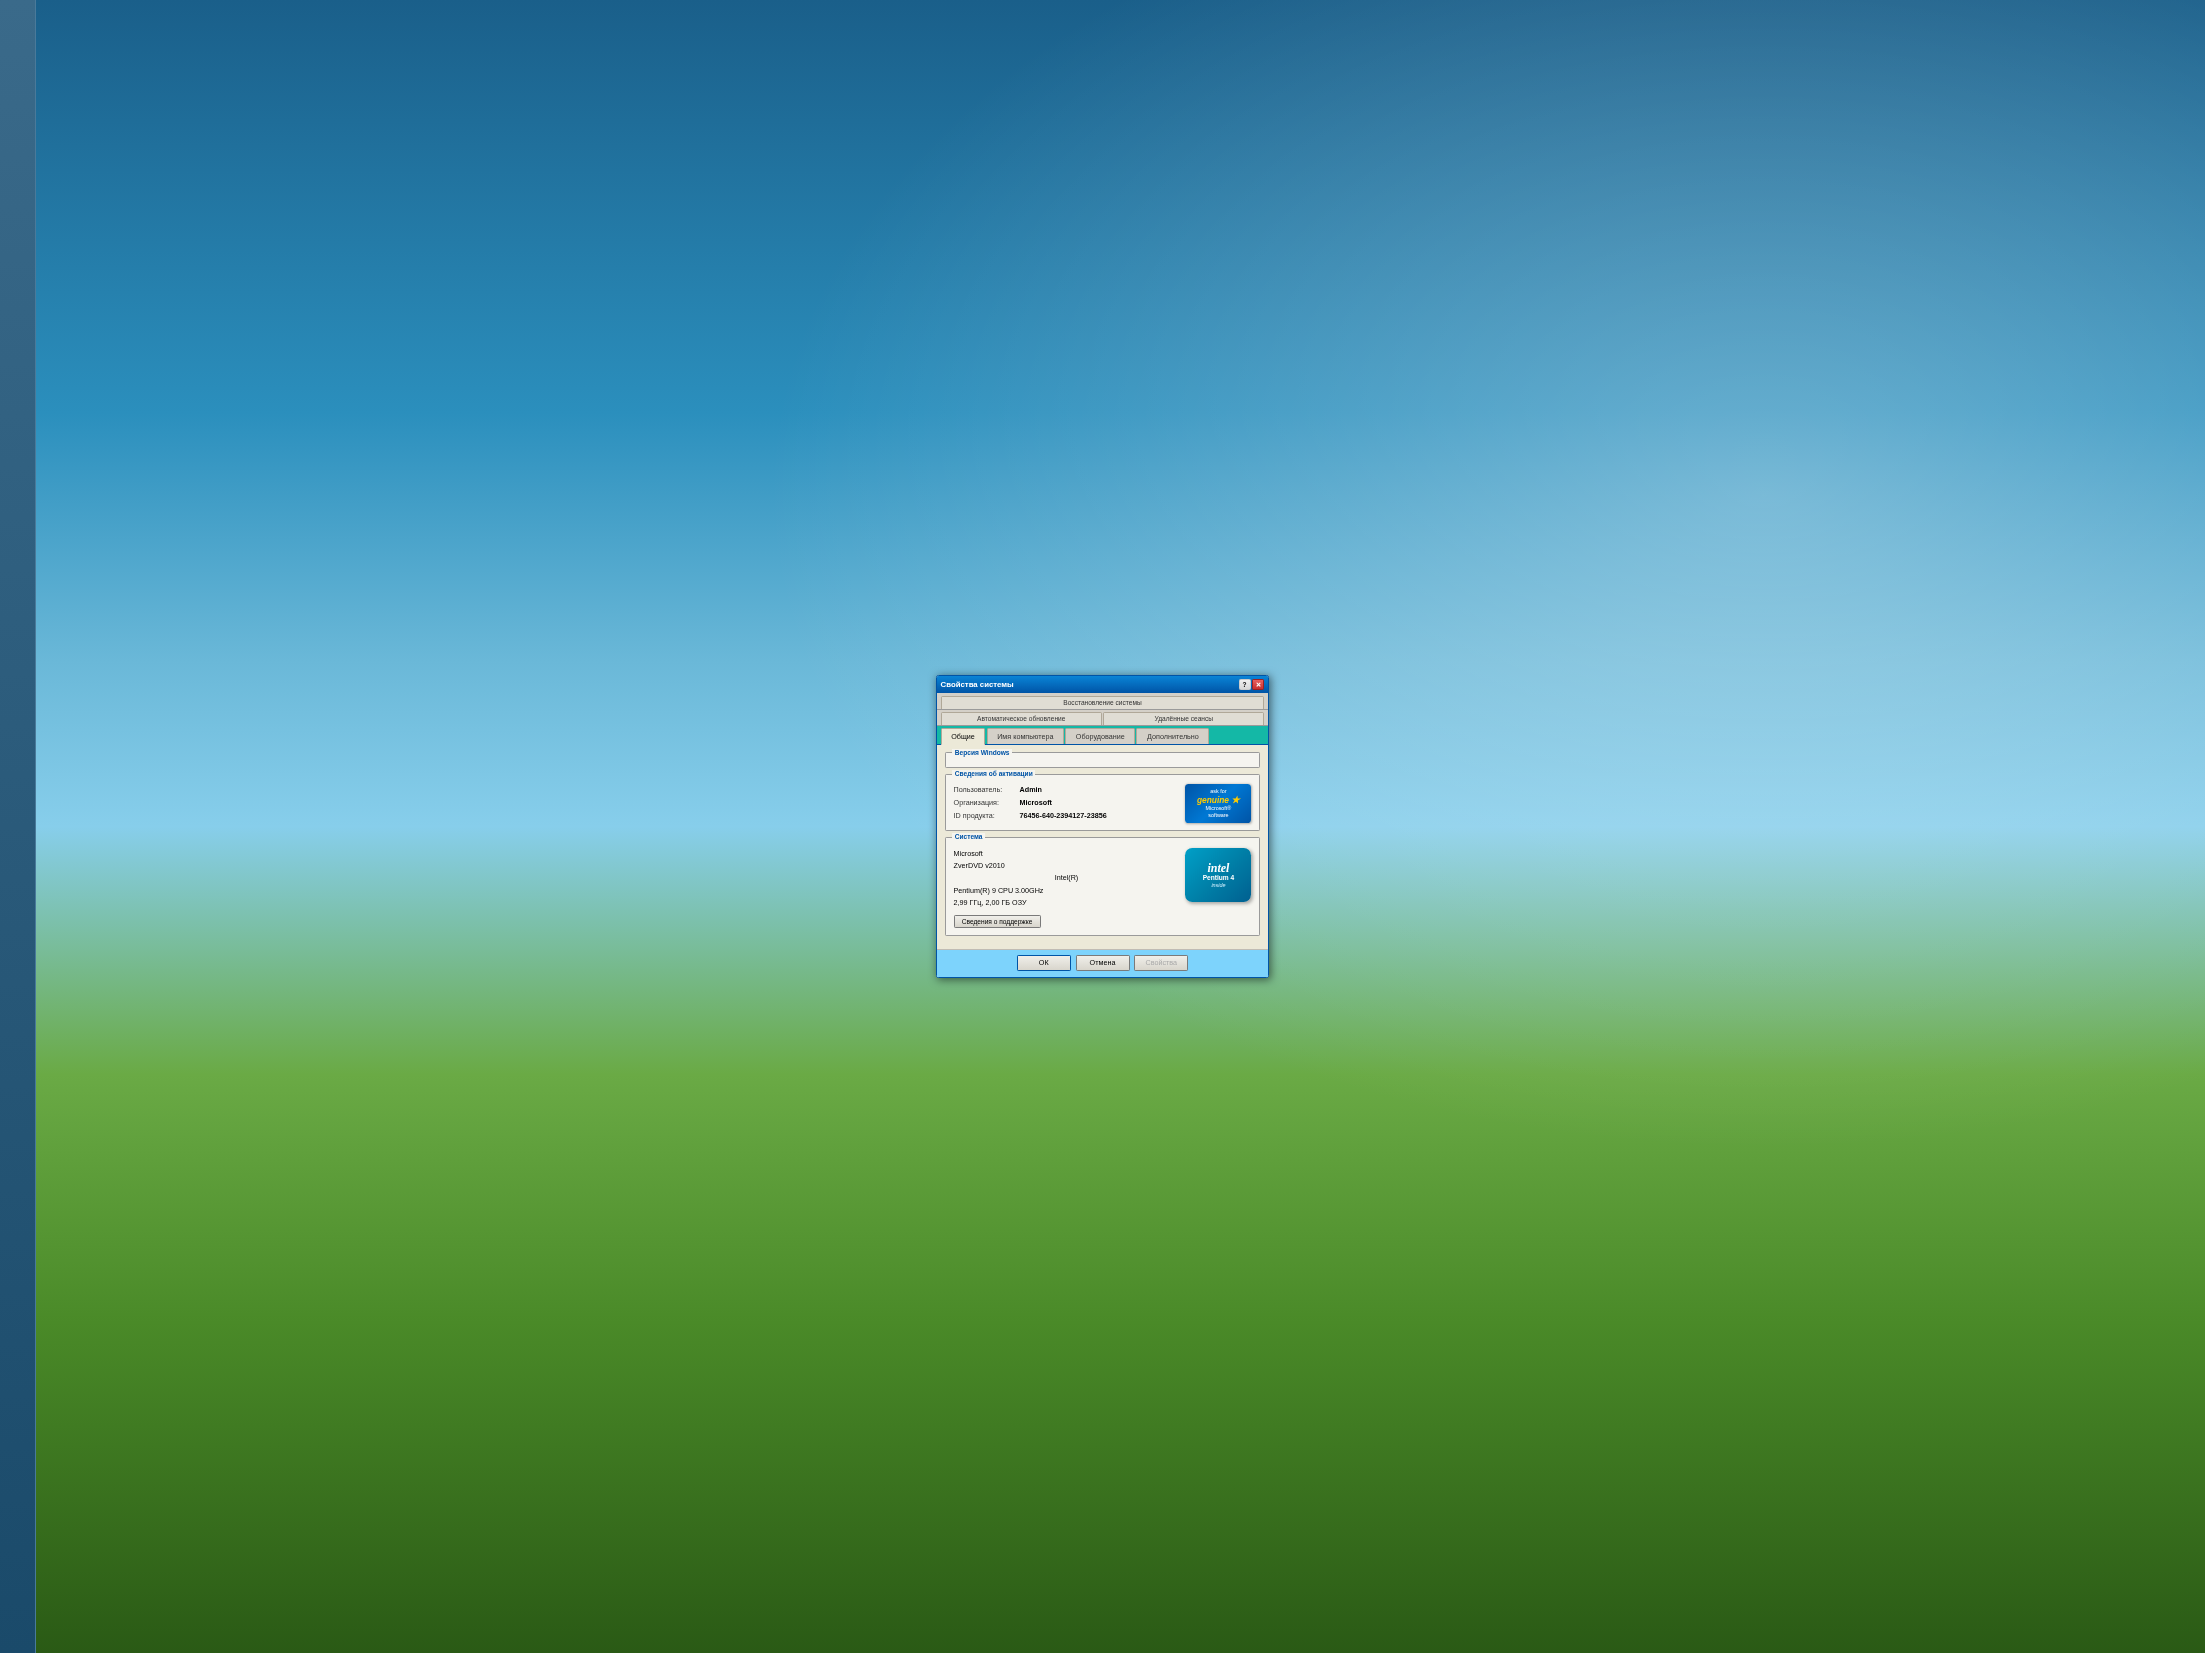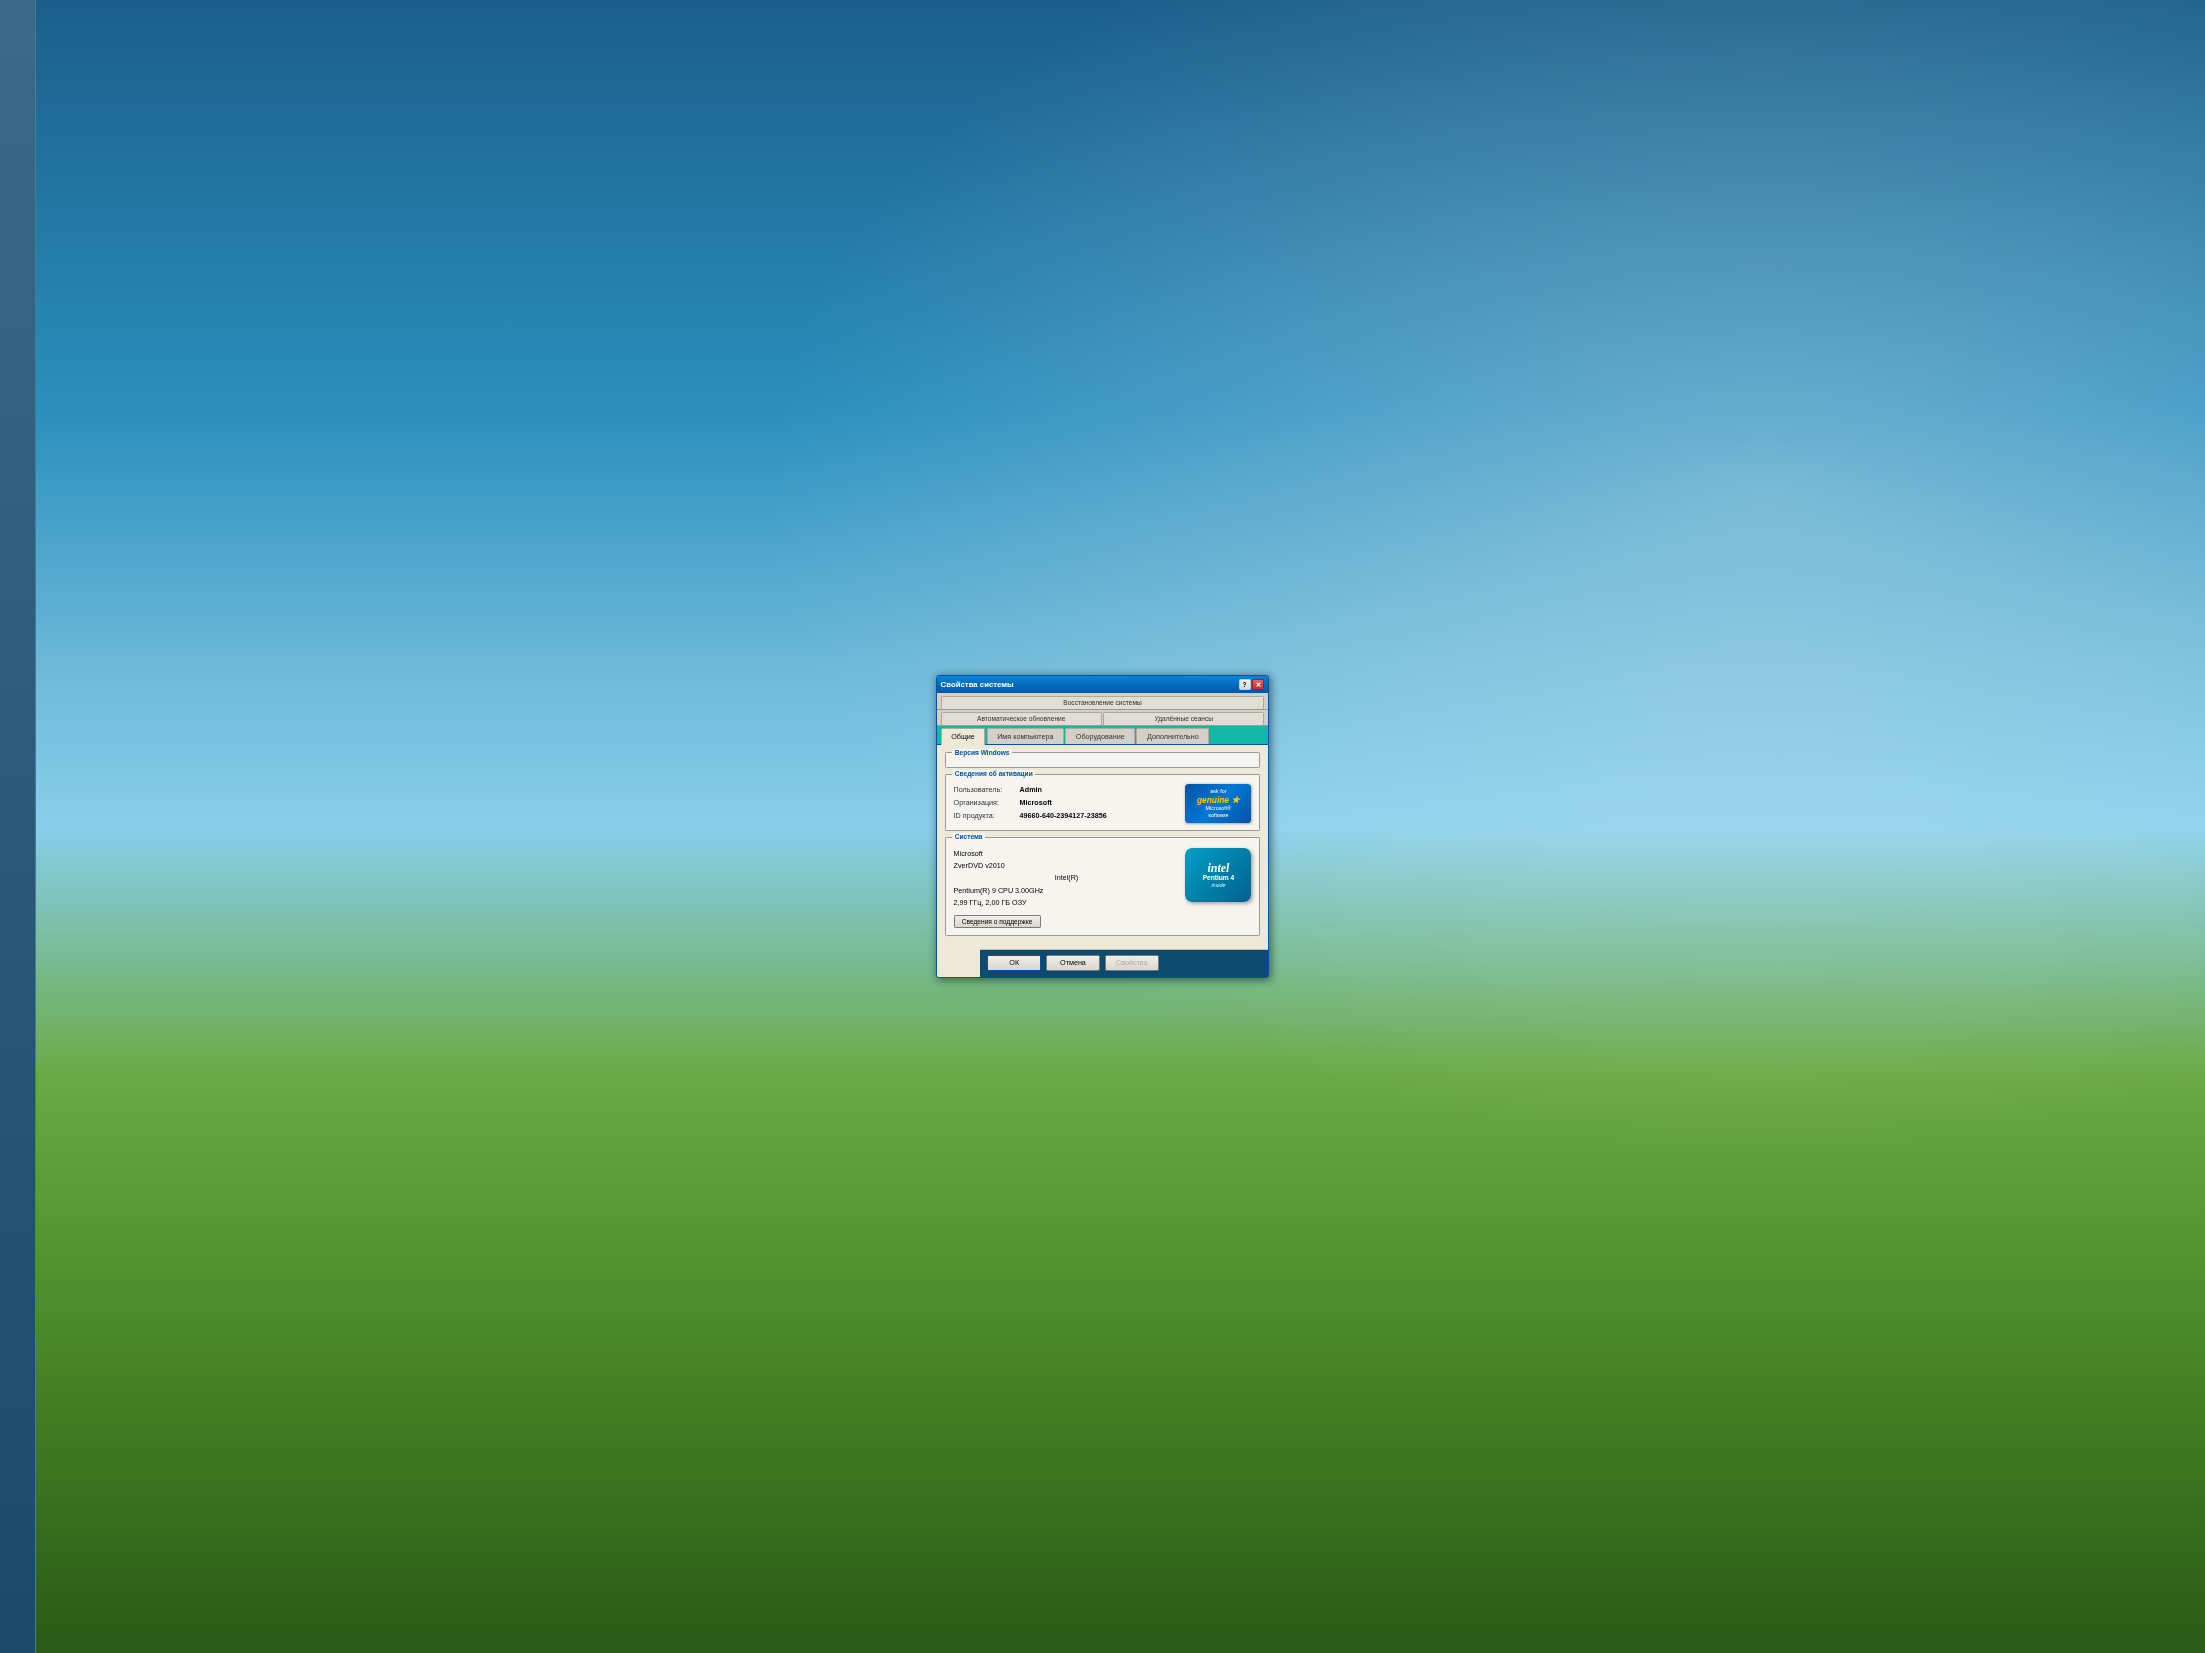--- a/index.html
+++ b/index.html
@@ -353,26 +353,25 @@
 
     .intel-inside {
       color: #d0f0ff;
       font-size: 5.4px;
       font-style: italic;
     }
 
     
     .dialog-buttons {
       display: flex;
-      justify-content: flex-start;
+      justify-content: center;
       gap: 4.8px;
       padding: 4.8px 7.2px 6px 7.2px;
-      background: #0c4a6e;
+      background: #7dd3fc;
       border-top: 0.6px solid #c0bcb4;
-      margin-left: 43px;
     }
 
     .btn {
       padding: 2.4px 0;
       width: 54px;
       background: linear-gradient(180deg, #f0efea 0%, #d8d5cc 100%);
       border: 0.6px solid #7a7a7a;
       border-radius: 1.2px;
       font-size: 7.2px;
       color: #000;
@@ -485,21 +484,21 @@
               <div class="info-row">
                 <span class="info-label">Пользователь:</span>
                 <span class="info-value">Admin</span>
               </div>
               <div class="info-row">
                 <span class="info-label">Организация:</span>
                 <span class="info-value">Microsoft</span>
               </div>
               <div class="info-row">
                 <span class="info-label">ID продукта:</span>
-                <span class="info-value">49660-640-2394127-23856</span>
+                <span class="info-value">76456-640-2394127-23856</span>
               </div>
             </div>
             <div class="genuine-badge">
               <div class="genuine-text">ask for</div>
               <div class="genuine-main">
                 <span>genuine</span>
                 <span class="genuine-star">★</span>
               </div>
               <div class="genuine-text">Microsoft®</div>
               <div class="genuine-text">software</div>

